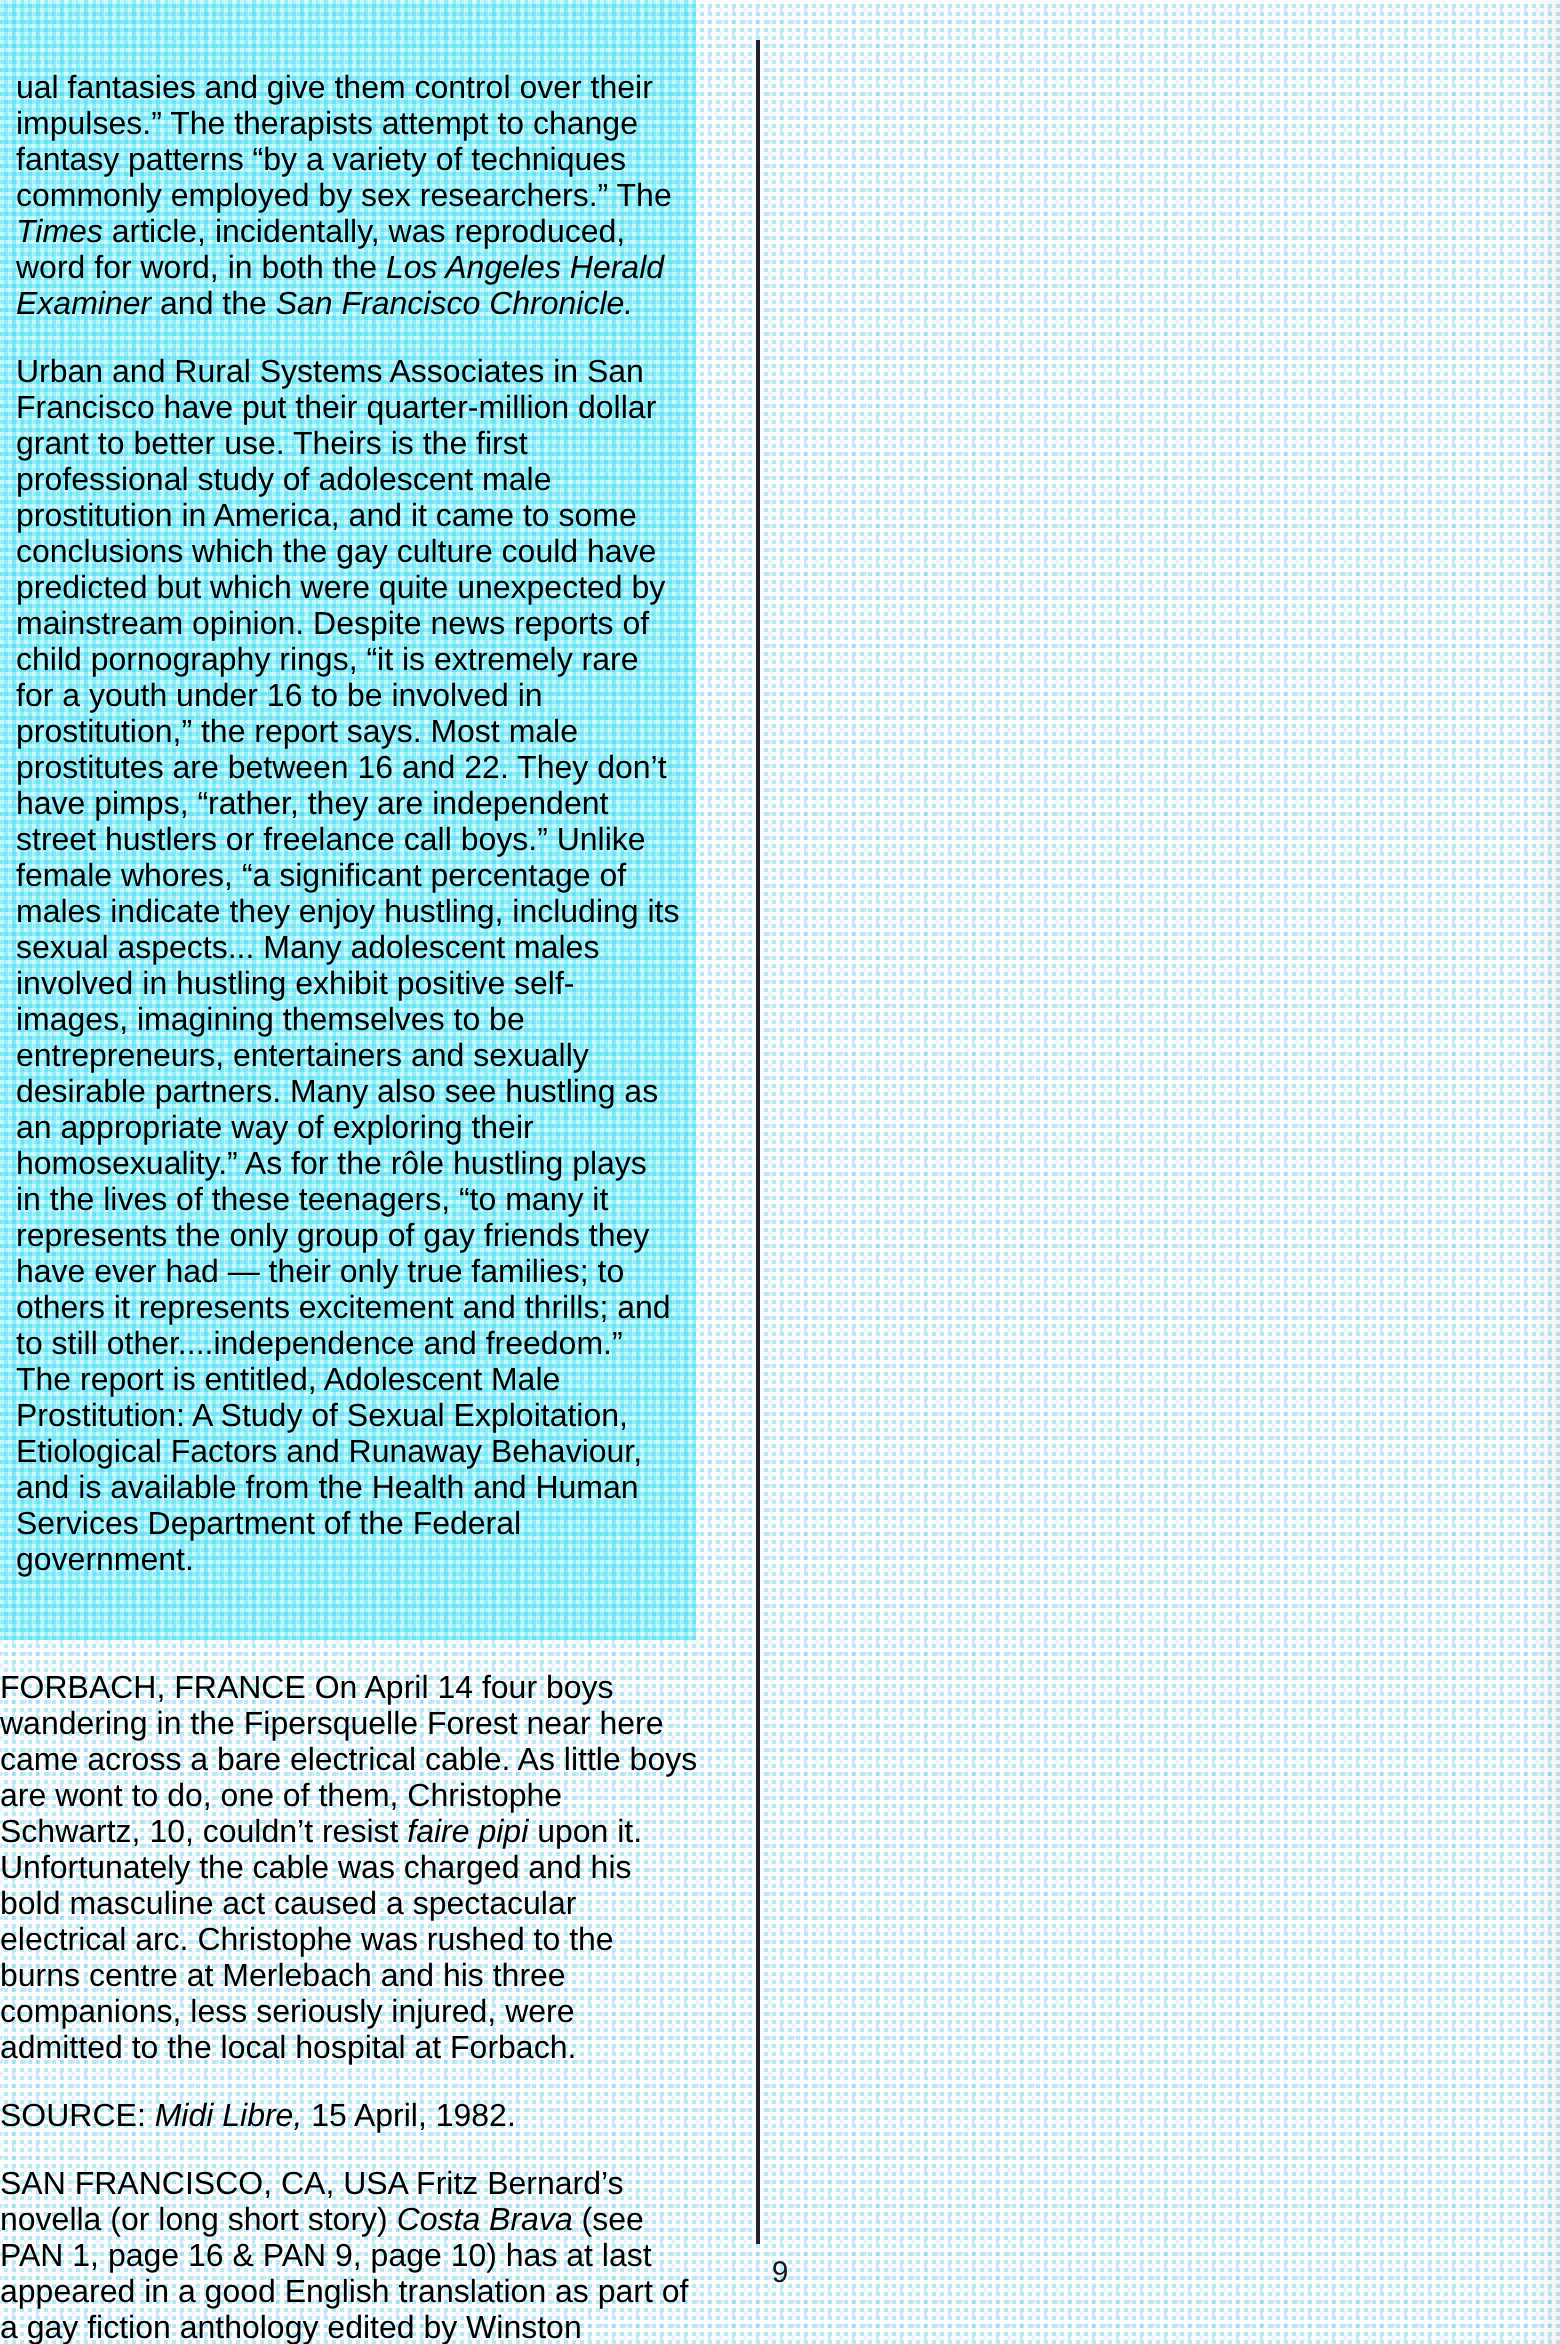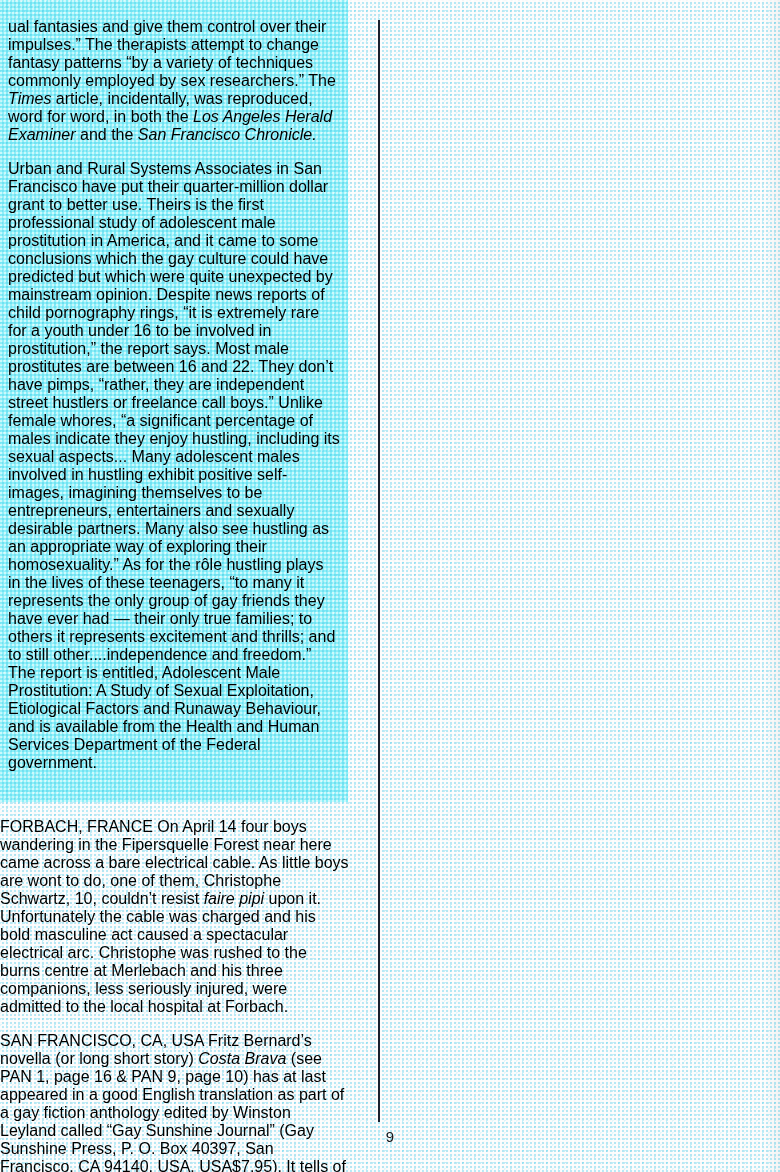--- a/index.html
+++ b/index.html
@@ -34,21 +34,21 @@
       radial-gradient(circle at 41% 63%, rgba(0,0,0,0.014) 0 1px, transparent 1px),
       radial-gradient(circle at 91% 88%, rgba(0,0,0,0.015) 0 1px, transparent 1px);
     background-size: 7px 7px, 9px 9px, 11px 11px, 8px 8px;
     opacity: 0.8;
   }
 
   #left-col {
     left: 20px;
     top: 18px;
     width: 332px;
-    padding: 2px 8px 14px 8px;
+    padding: 20px 8px 14px 8px;
     background: #8ef0f8;
     box-sizing: content-box;
     z-index: 2;
   }
 
   
   #left-col .tint-noise {
     position: absolute;
     inset: 0;
     pointer-events: none;
@@ -117,20 +117,21 @@
         <p><span>ual fantasies and give them control over their impulses.” The therapists attempt to change fantasy patterns “by a variety of techniques commonly employed by sex researchers.” The </span><i>Times</i><span> article, incidentally, was reproduced, word for word, in both the </span><i>Los Angeles Herald Examiner</i><span> and the </span><i>San Francisco Chronicle.</i></p>
         <p class="indent"><span>Urban and Rural Systems Associates in San Francisco have put their quarter-million dollar grant to better use. Theirs is the first professional study of adolescent male prostitution in America, and it came to some conclusions which the gay culture could have predicted but which were quite unexpected by mainstream opinion. Despite news reports of child pornography rings, “it is extremely rare for a youth under 16 to be involved in prostitution,” the report says. Most male prostitutes are between 16 and 22. They don’t have pimps, “rather, they are independent street hustlers or freelance call boys.” Unlike female whores, “a significant percentage of males indicate they enjoy hustling, including its sexual aspects... Many adolescent males involved in hustling exhibit positive self-images, imagining themselves to be entrepreneurs, entertainers and sexually desirable partners. Many also see hustling as an appropriate way of exploring their homosexuality.” As for the rôle hustling plays in the lives of these teenagers, “to many it represents the only group of gay friends they have ever had — their only true families; to others it represents excitement and thrills; and to still other....independence and freedom.” The report is entitled, Adolescent Male Prostitution: A Study of Sexual Exploitation, Etiological Factors and Runaway Behaviour, and is available from the Health and Human Services Department of the Federal government.</span></p>
       </div>
   </div>
 
   <div id="column-rule" style="background: rgb(26, 34, 48);"></div>
 
   <div id="right-col">
     <div>
         <p><span>FORBACH, FRANCE On April 14 four boys wandering in the Fipersquelle Forest near here came across a bare electrical cable. As little boys are wont to do, one of them, Christophe Schwartz, 10, couldn’t resist </span><i>faire pipi</i><span> upon it. Unfortunately the cable was charged and his bold masculine act caused a spectacular electrical arc. Christophe was rushed to the burns centre at Merlebach and his three companions, less seriously injured, were admitted to the local hospital at Forbach.</span></p>
+        <p class="indent"><span>SOURCE: </span><i>Midi Libre,</i><span> 15 April, 1982.</span></p>
         <p class="gap"><span>SAN FRANCISCO, CA, USA Fritz Bernard’s novella (or long short story) </span><i>Costa Brava</i><span> (see PAN 1, page 16 &amp; PAN 9, page 10) has at last appeared in a good English translation as part of a gay fiction anthology edited by Winston Leyland called “Gay Sunshine Journal” (Gay Sunshine Press, P. O. Box 40397, San Francisco, CA 94140, USA. USA$7.95). It tells of a deep love which develops between a man and a boy as both flee civil-war-torn Spain during the 1930s. This is the second language it has been translated into from the original Dutch: the German edition by Förster did so well it was actually faced with competition from a pirated version! It is good to have this touching little tale available in English; in addition to its inherent interest it played an important rôle in Holland in bringing about understanding of paedophilia at a time when repression here was almost as total (but never so violent) as in England and the US.</span></p>
       </div>
   </div>
 
   <div id="folio">9</div>
 
   <div id="scan-edge"></div>
 </div>
 
 </body></html>

